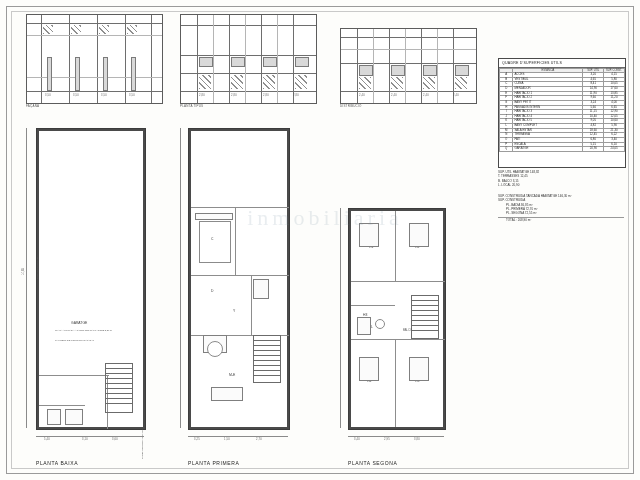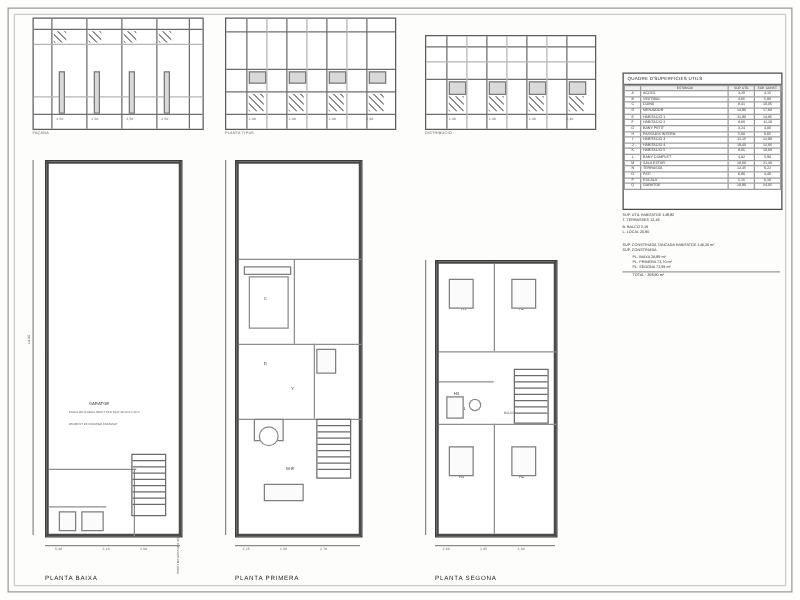--- a/index.html
+++ b/index.html
@@ -391,13 +391,14 @@
 
   <div class="notes" style="left:498px;top:194px;width:126px;">
     <div class="r">SUP. CONSTRUIDA TANCADA HABITATGE  146,30  m²</div>
     <div class="r">SUP. CONSTRUIDA</div>
     <div class="r" style="padding-left:8px;">PL. BAIXA            36,85  m²</div>
     <div class="r" style="padding-left:8px;">PL. PRIMERA        72,70  m²</div>
     <div class="r" style="padding-left:8px;">PL. SEGONA        72,55  m²</div>
     <div class="r" style="padding-left:8px;border-top:.5px solid #999;margin-top:1px;">TOTAL :              208,90  m²</div>
   </div>
 
+  <div class="wm">inmobiliaria</div>
 </div>
 
 </body></html>

